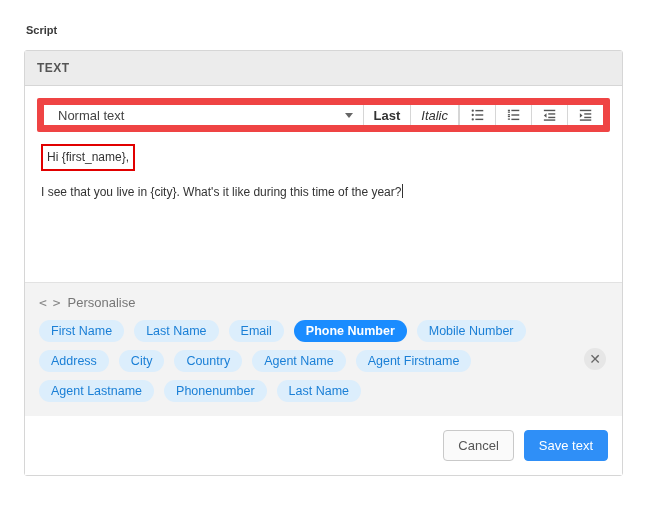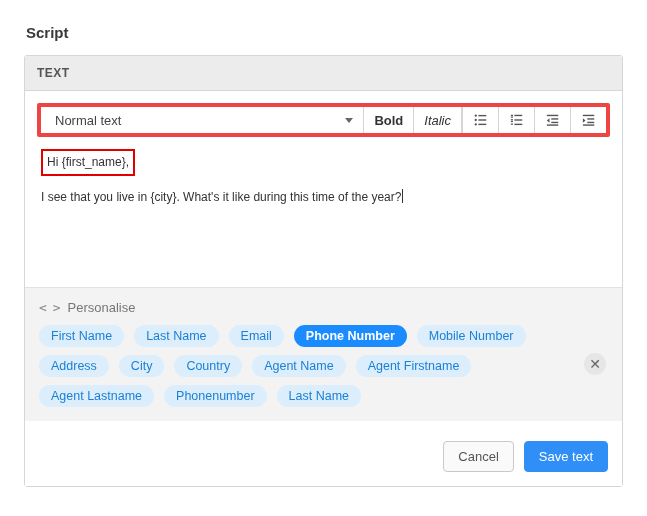--- a/index.html
+++ b/index.html
@@ -6,21 +6,21 @@
   body {
     margin: 0;
     padding: 20px 24px;
     font-family: -apple-system, BlinkMacSystemFont, "Segoe UI", Helvetica, Arial, sans-serif;
     font-size: 13px;
     color: #333;
     background: #fff;
     width: 647px;
   }
   .page-title {
-    font-size: 15px;
+    font-size: 11px;
     font-weight: 700;
     color: #3a3a3a;
     margin: 4px 0 14px 2px;
   }
   .panel {
     border: 1px solid #d6d6d6;
     border-radius: 3px;
     background: #fff;
   }
   .panel-header {
@@ -31,21 +31,21 @@
     font-weight: 700;
     color: #555;
     letter-spacing: .5px;
   }
   .panel-body {
     padding: 12px 12px 0 12px;
   }
   .toolbar {
     display: flex;
     align-items: stretch;
-    border: 4px solid #ef4444;
+    border: 7px solid #ef4444;
     border-radius: 2px;
     background: #fff;
     height: 34px;
   }
   .toolbar .sep {
     width: 1px;
     background: #d6d6d6;
   }
   .format-select {
     flex: 1;
@@ -173,21 +173,20 @@
     gap: 10px;
     padding: 14px 14px 14px 14px;
     background: #fff;
   }
   .btn {
     border-radius: 4px;
     padding: 7px 14px;
     font-size: 13px;
     cursor: pointer;
     border: 1px solid transparent;
-    margin-top: 6px;
   }
   .btn.secondary {
     background: #fafafa;
     border-color: #c9c9c9;
     color: #555;
   }
   .btn.primary {
     background: #2f8ff7;
     color: #fff;
     border-color: #2f8ff7;
@@ -200,21 +199,21 @@
 
 <div class="panel">
   <div class="panel-header">TEXT</div>
 
   <div class="panel-body">
     <div class="toolbar">
       <div class="format-select">
         <span>Normal text</span>
         <span class="caret"></span>
       </div>
-      <div class="tb-btn bold">Bold</div>
+      <div class="tb-btn bold">Last</div>
       <div class="tb-btn italic">Italic</div>
       <div class="sep"></div>
       <div class="tb-btn icon">
         <svg class="icon-svg" viewBox="0 0 16 16">
           <circle cx="2" cy="3" r="1.3"></circle>
             <rect x="5" y="2.2" width="9" height="1.6"></rect>
           <circle cx="2" cy="8" r="1.3"></circle>
             <rect x="5" y="7.2" width="9" height="1.6"></rect>
           <circle cx="2" cy="13" r="1.3"></circle>
             <rect x="5" y="12.2" width="9" height="1.6"></rect>

